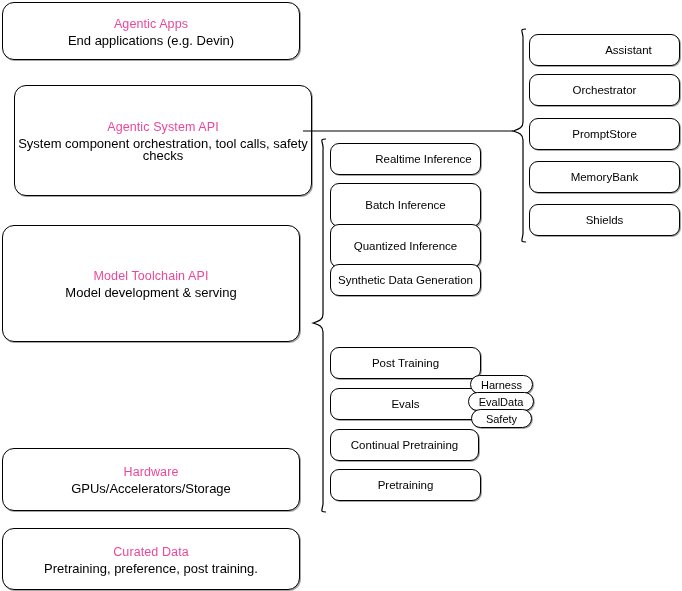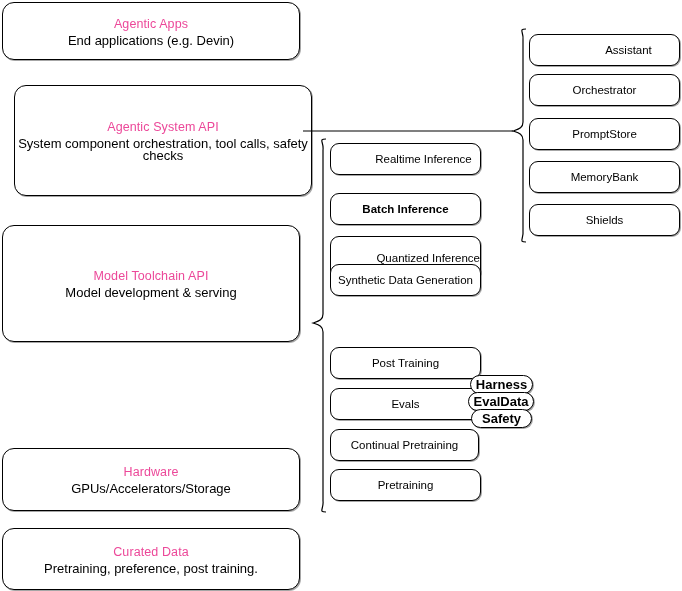--- a/index.html
+++ b/index.html
@@ -69,26 +69,25 @@
   
   .mini-pill {
     position: absolute;
     box-sizing: border-box;
     border: 1.3px solid #000000;
     border-radius: 999px;
     background: #ffffff;
     display: flex;
     align-items: center;
     justify-content: center;
-    font-size: 13px;
+    font-size: 11px;
     line-height: 12px;
     color: #000;
     z-index: 6;
     box-shadow: 1px 1px 0 rgba(0,0,0,0.35);
-    font-weight: bold;
   }
 
   
   .connectors {
     position: absolute;
     left: 0; top: 0;
     width: 682px;
     height: 591px;
     pointer-events: none;
     z-index: 2;
@@ -147,24 +146,24 @@
   </div>
 
   <div class="layer-box" style="left:2px; top:528px; width:298px; height:62px;">
     <div class="layer-title">Curated Data</div>
     <div class="layer-sub">Pretraining, preference, post training.</div>
   </div>
 
   <div class="chip" style="left:330px; top:143px; width:151px; height:32px;padding-left:36px;">
     <span>Realtime Inference</span>
   </div>
-  <div class="chip" style="left:330px; top:193px; width:151px; height:32px;font-weight:bold;">
+  <div class="chip" style="left:330px; top:183px; width:151px; height:44px;">
     <span>Batch Inference</span>
   </div>
-  <div class="chip" style="left:330px; top:236px; width:151px; height:44px;justify-content:flex-end;">
+  <div class="chip" style="left:330px; top:224px; width:151px; height:44px;">
     <span>Quantized Inference</span>
   </div>
   <div class="chip" style="left:330px; top:264px; width:151px; height:32px;">
     <span>Synthetic Data Generation</span>
   </div>
   <div class="chip" style="left:330px; top:347px; width:151px; height:32px;">
     <span>Post Training</span>
   </div>
   <div class="chip" style="left:330px; top:388px; width:151px; height:32px;">
     <span>Evals</span>

